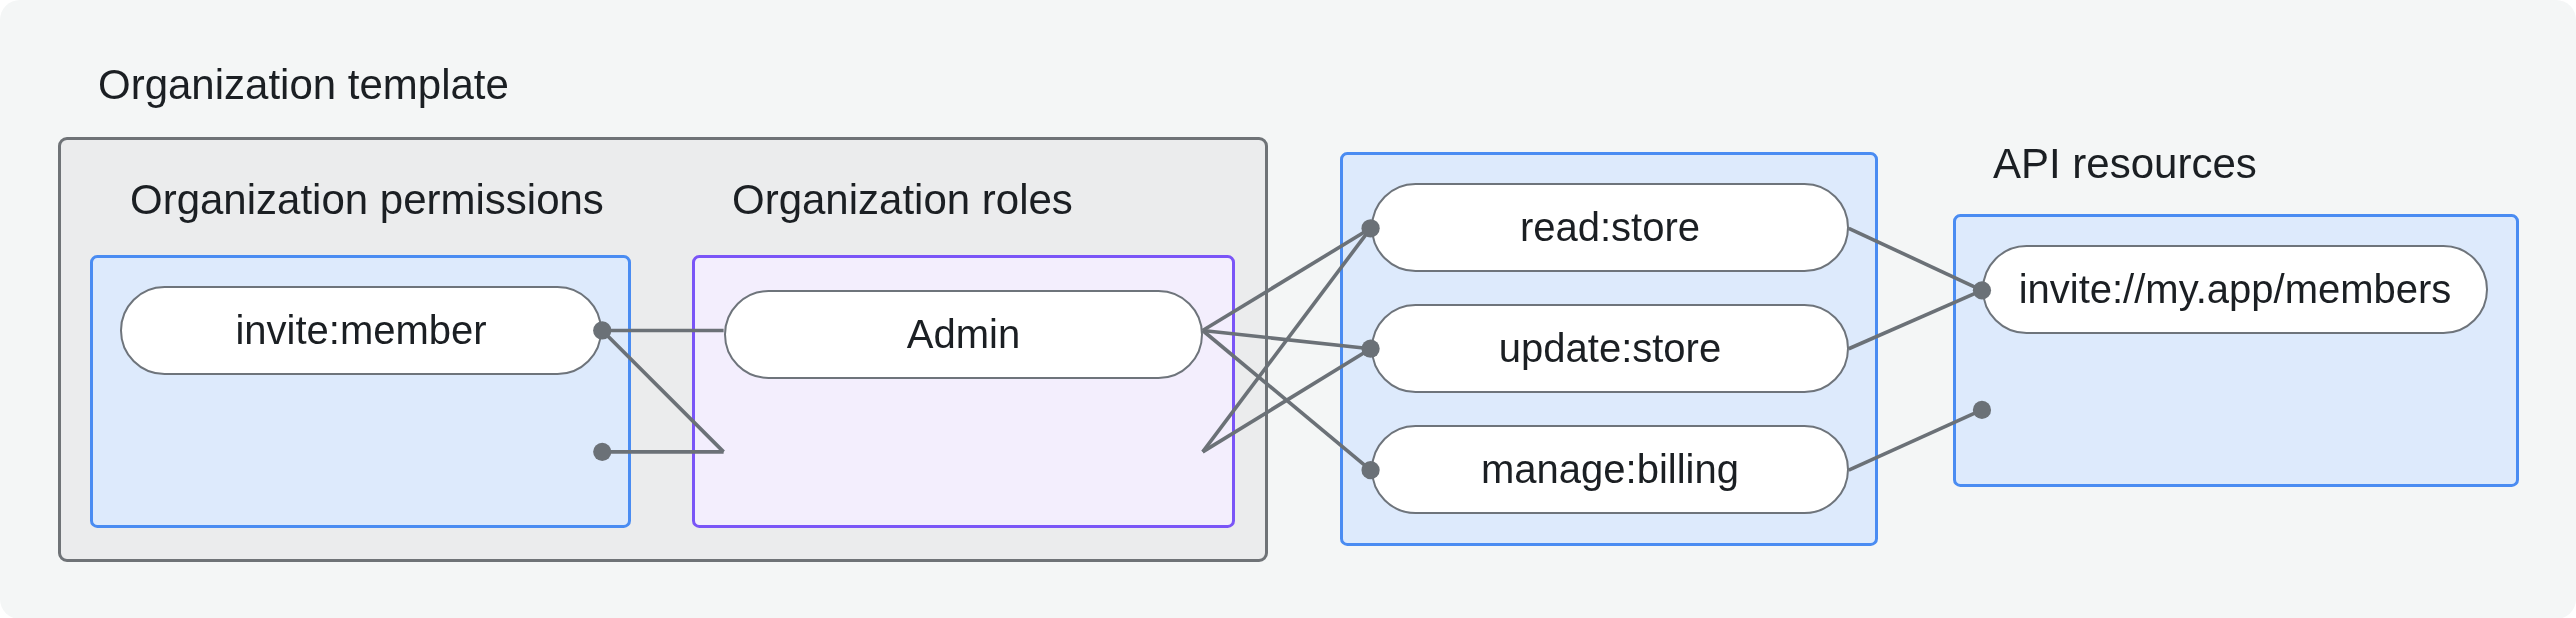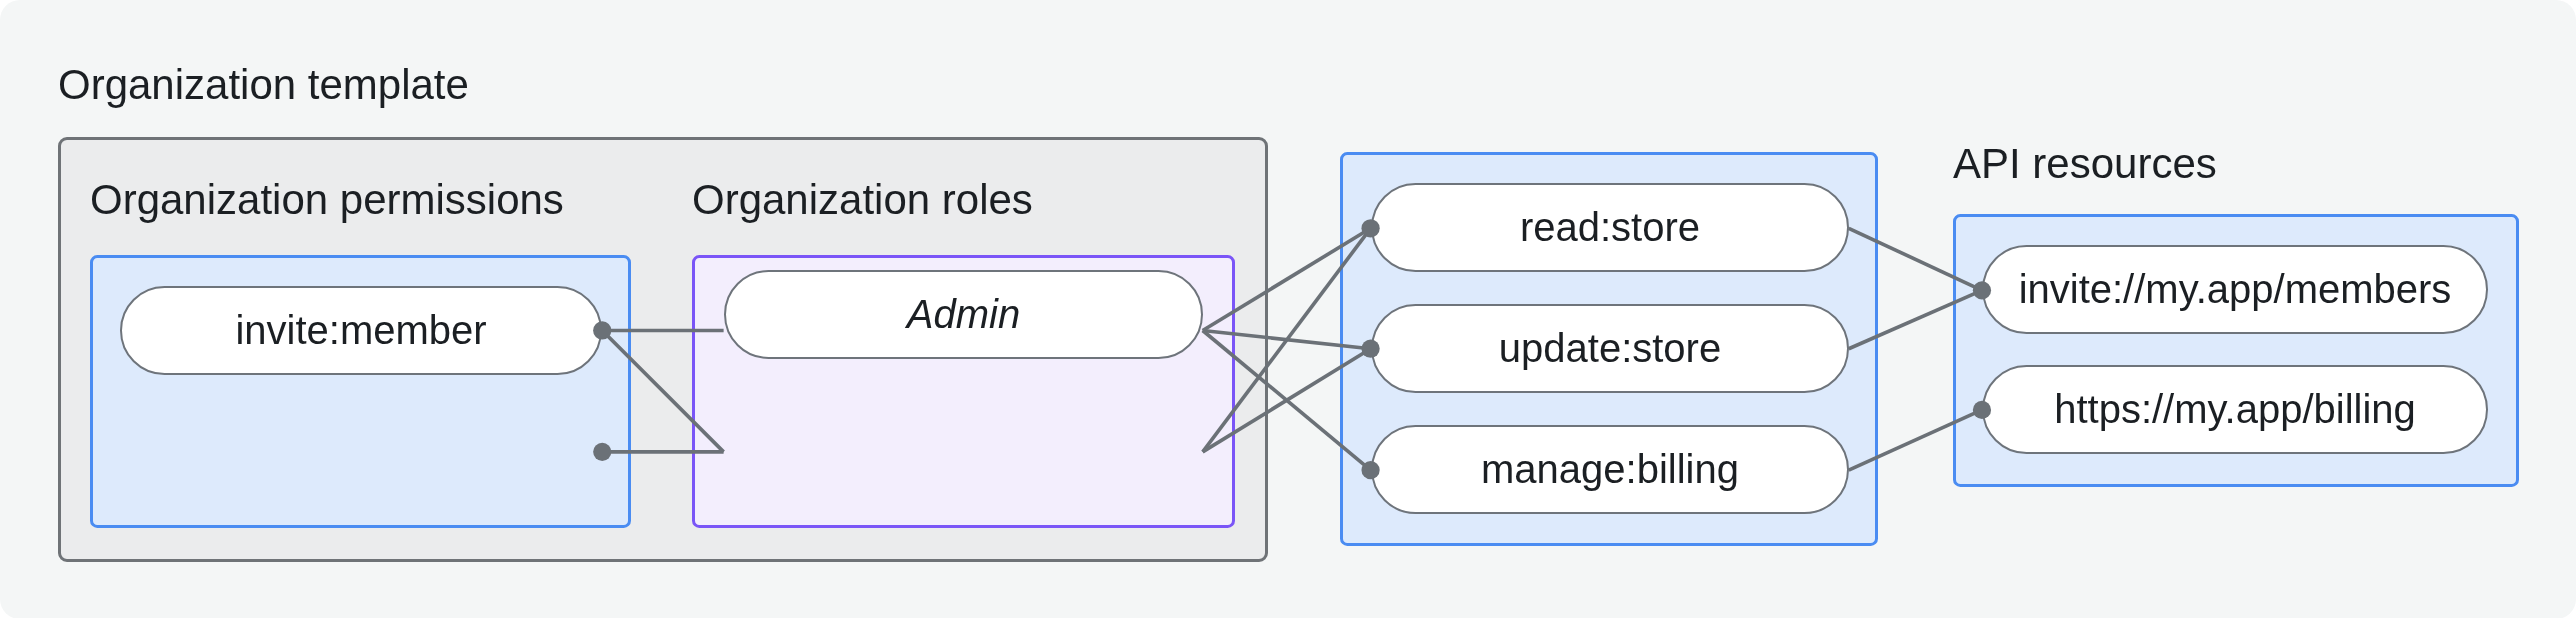--- a/index.html
+++ b/index.html
@@ -12,21 +12,21 @@
     --c-purple-border:#7a55f7;
     --c-purple-fill:#f3eefd;
     --c-pill-border:#6e747b;
     --c-connector:#6b7177;
     --c-text:#1b1f23;
   }
   *{box-sizing:border-box;margin:0;padding:0;}
   html,body{width:2576px;height:619px;background:var(--c-page-bg);overflow:hidden;}
   body{font-family:"Liberation Sans", sans-serif;color:var(--c-text);}
   #stage{position:relative;width:2576px;height:619px;background:var(--c-canvas);border-radius:20px;overflow:hidden;}
-  .abs{position:absolute;}
+  .abs{position:absolute;margin-left:40px;}
   .section-label{font-size:42px;line-height:1.1;color:var(--c-text);white-space:nowrap;}
   .group-box{position:absolute;border-radius:9px;}
   .gray-box{background:var(--c-gray-fill);border:3.7px solid var(--c-gray-border);}
   .blue-box{background:var(--c-blue-fill);border:3.7px solid var(--c-blue-border);border-radius:7.3px;}
   .purple-box{background:var(--c-purple-fill);border:3.7px solid var(--c-purple-border);border-radius:7.3px;}
   .pill{
     position:absolute;height:89px;border-radius:45px;background:#ffffff;
     border:2.7px solid var(--c-pill-border);
     display:flex;align-items:center;justify-content:center;
     font-size:40px;color:var(--c-text);white-space:nowrap;
@@ -41,31 +41,30 @@
   <div class="abs section-label" style="left:58px;top:62px;">Organization template</div>
 
   <div class="group-box gray-box" style="left:58px;top:137px;width:1210px;height:425px;"></div>
 
   <div class="abs section-label" style="left:90px;top:177px;">Organization permissions</div>
   <div class="group-box blue-box" style="left:90px;top:255px;width:541px;height:273px;"></div>
   <div class="pill" style="left:120px;top:286px;width:482px;">invite:member</div>
 
   <div class="abs section-label" style="left:692px;top:177px;">Organization roles</div>
   <div class="group-box purple-box" style="left:692px;top:255px;width:543px;height:273px;"></div>
-  <div class="pill" style="left:724px;top:270px;width:479px;font-style:italic;">Admin</div>
+  <div class="pill" style="left:724px;top:290px;width:479px;">Admin</div>
 
   <div class="group-box blue-box" style="left:1340px;top:152px;width:538px;height:394px;"></div>
   <div class="pill" style="left:1371px;top:304px;width:478px;">update:store</div>
   <div class="pill" style="left:1371px;top:183px;width:478px;">read:store</div>
   <div class="pill" style="left:1371px;top:425px;width:478px;">manage:billing</div>
 
   <div class="abs section-label" style="left:1953px;top:141px;">API resources</div>
   <div class="group-box blue-box" style="left:1953px;top:214px;width:566px;height:273px;"></div>
   <div class="pill" style="left:1982px;top:245px;width:506px;">invite://my.app/members</div>
-  <div class="pill" style="left:1982px;top:365px;width:506px;">https://my.app/billing</div>
 
   <svg id="edges-svg" viewBox="0 0 2823 678" width="2576" height="619">
       <line x1="660" y1="362" x2="793" y2="362" stroke="#6b7177" stroke-width="4"></line>
       <line x1="660" y1="362" x2="793" y2="495" stroke="#6b7177" stroke-width="4"></line>
       <line x1="660" y1="495" x2="793" y2="495" stroke="#6b7177" stroke-width="4"></line>
       <line x1="1318" y1="362" x2="1502" y2="250" stroke="#6b7177" stroke-width="4"></line>
       <line x1="1318" y1="362" x2="1502" y2="382" stroke="#6b7177" stroke-width="4"></line>
       <line x1="1318" y1="362" x2="1502" y2="515" stroke="#6b7177" stroke-width="4"></line>
       <line x1="1318" y1="495" x2="1502" y2="250" stroke="#6b7177" stroke-width="4"></line>
       <line x1="1318" y1="495" x2="1502" y2="382" stroke="#6b7177" stroke-width="4"></line>

